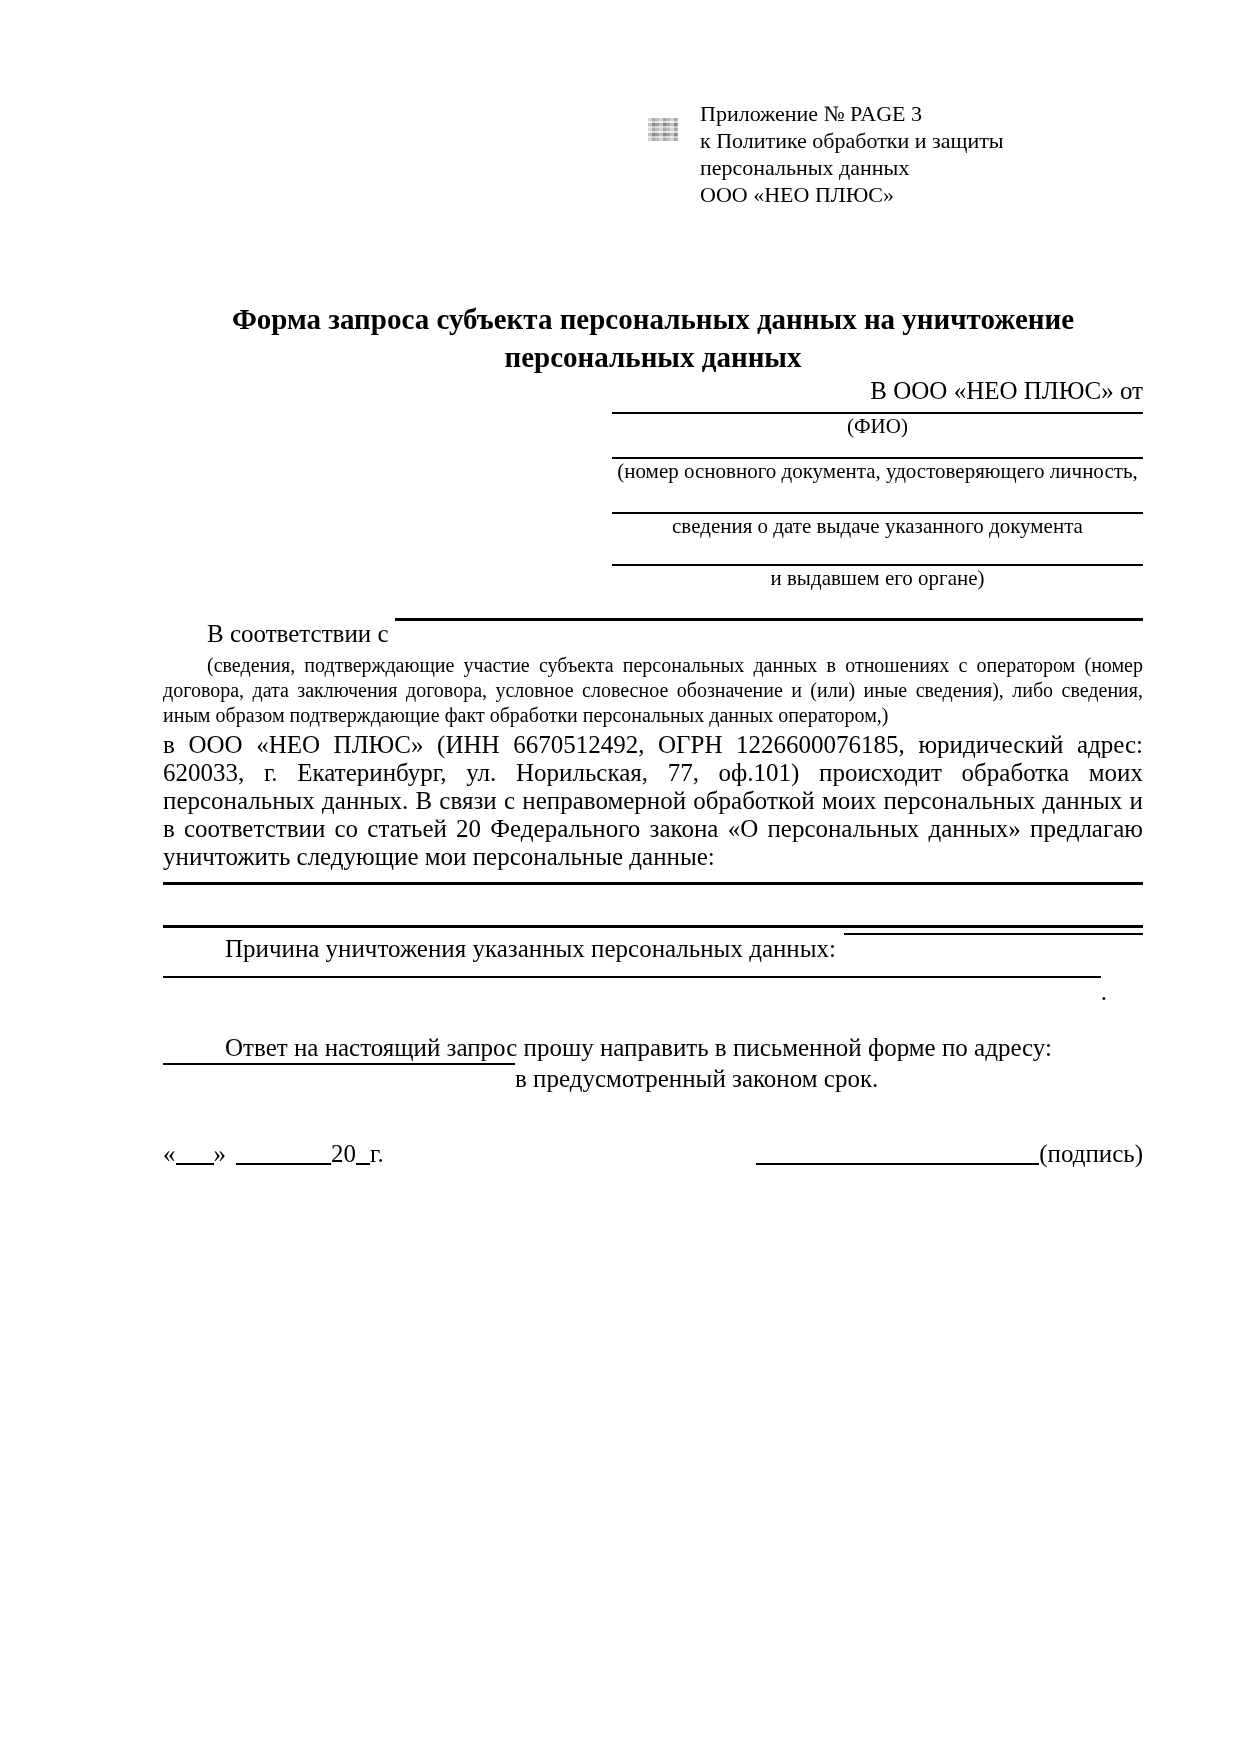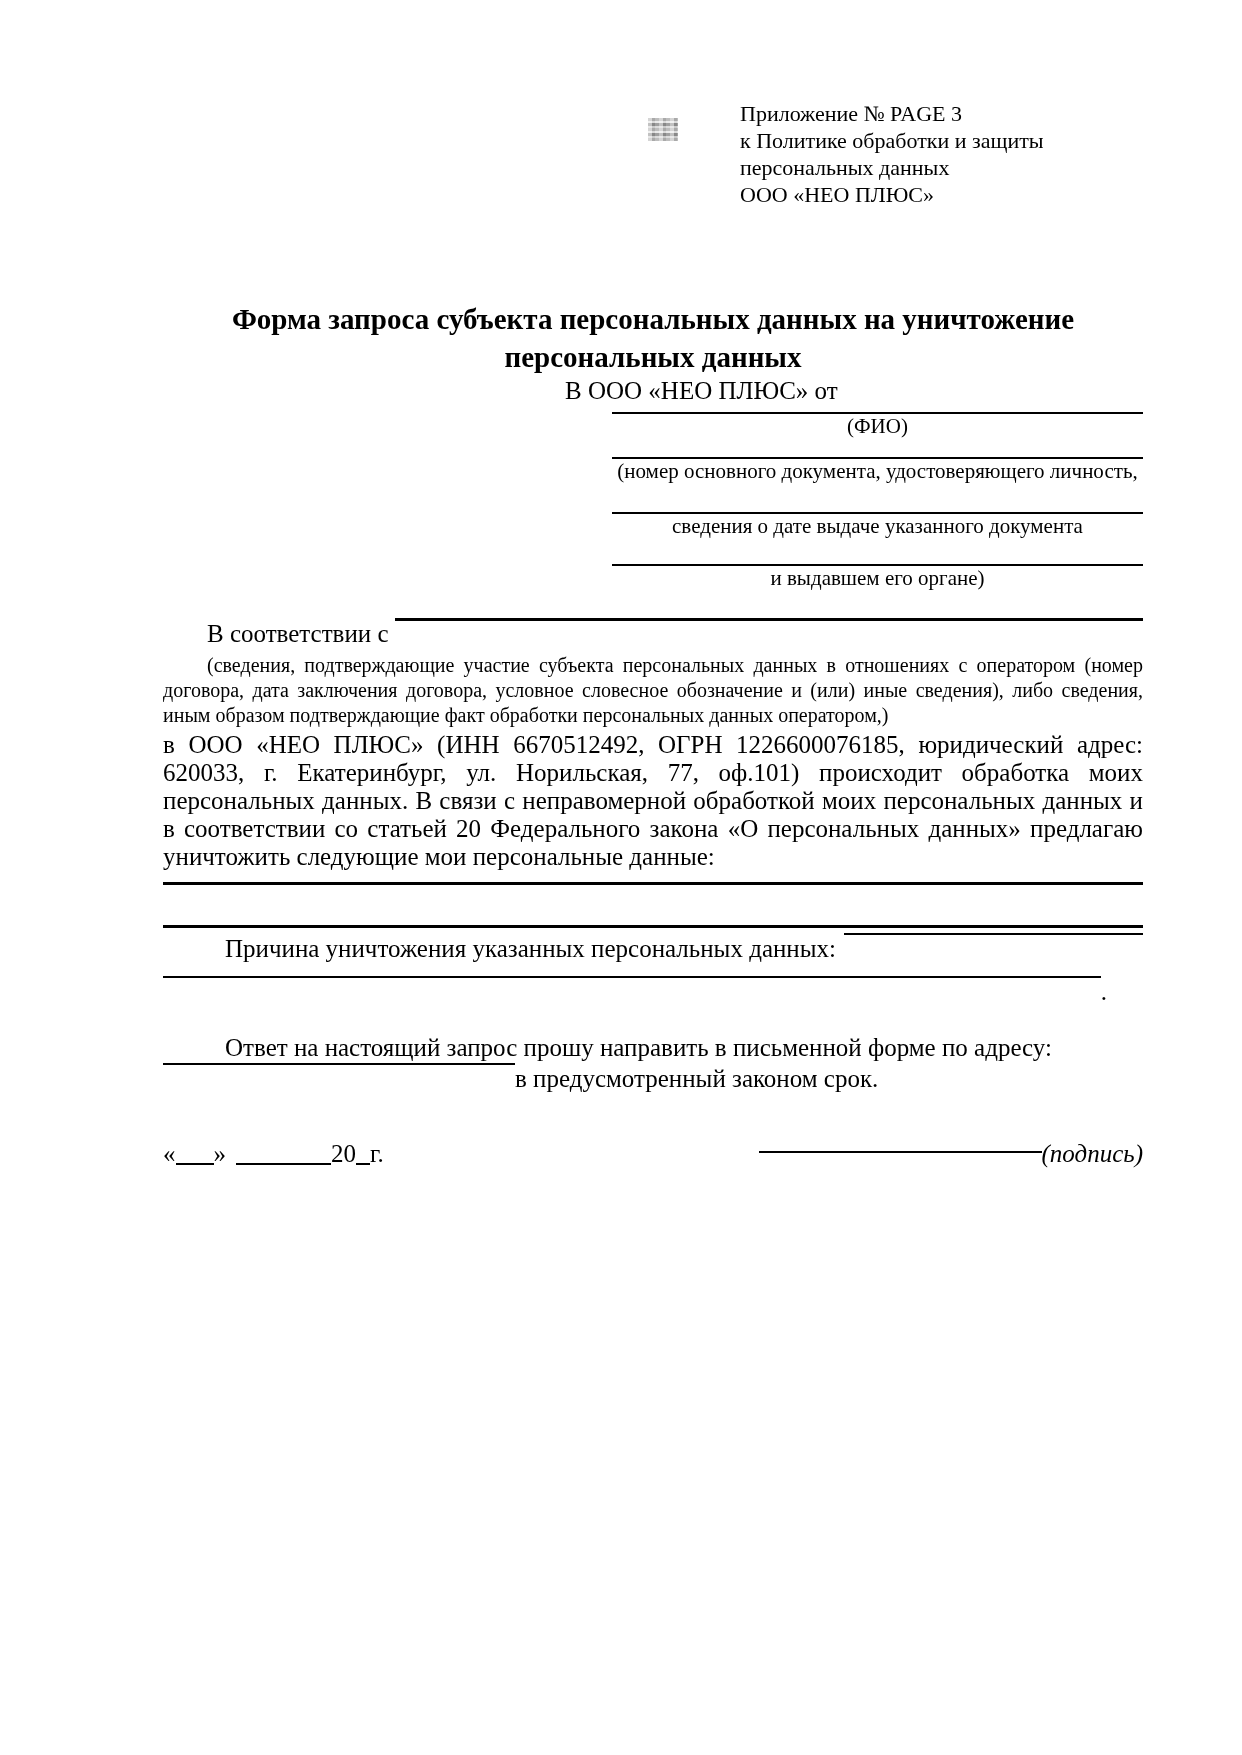--- a/index.html
+++ b/index.html
@@ -23,39 +23,40 @@
     top: 118px;
     width: 30px;
     height: 23px;
     background-image:
       repeating-linear-gradient(90deg, rgba(255,255,255,0.45) 0 4px, rgba(0,0,0,0.05) 4px 7px, rgba(255,255,255,0.15) 7px 11px),
       repeating-linear-gradient(180deg, #b2b2b2 0 3px, #e6e6e6 3px 5px, #8f8f8f 5px 8px, #d6d6d6 8px 10px);
   }
 
   .header-note {
     position: absolute;
-    left: 740px;
+    left: 700px;
     top: 100px;
     width: 330px;
     font-size: 22px;
     line-height: 27px;
   }
 
   .doc-title {
     margin-top: 300px;
     text-align: center;
     font-weight: bold;
     font-size: 29px;
     line-height: 38px;
   }
 
   .addressee {
     margin-left: 402px;
     font-size: 25px;
     line-height: 30px;
+    text-align: right;
   }
 
   .fields {
     margin-left: 449px;
     width: 531px;
   }
   .field-line { border-bottom: 2px solid #000; }
   .f1 .field-line { height: 6px; }
   .f2 .field-line { height: 19px; }
   .f3 .field-line { height: 29px; }
@@ -142,21 +143,21 @@
   }
   .date-part { display: flex; align-items: flex-end; }
   .u {
     display: inline-block;
     border-bottom: 2px solid #000;
     margin-bottom: 4px;
   }
   .u-day { width: 38px; }
   .u-month { width: 95px; margin-left: 10px; }
   .u-year { width: 14px; }
-  .sign-part { display: flex; align-items: center; font-style: italic; }
+  .sign-part { display: flex; align-items: flex-end; }
   .u-sign { width: 283px; }
   .sign-caption { white-space: nowrap; }
 </style>
 </head>
 <body>
 
 <div class="page">
 
   <div class="artifact"></div>
 

